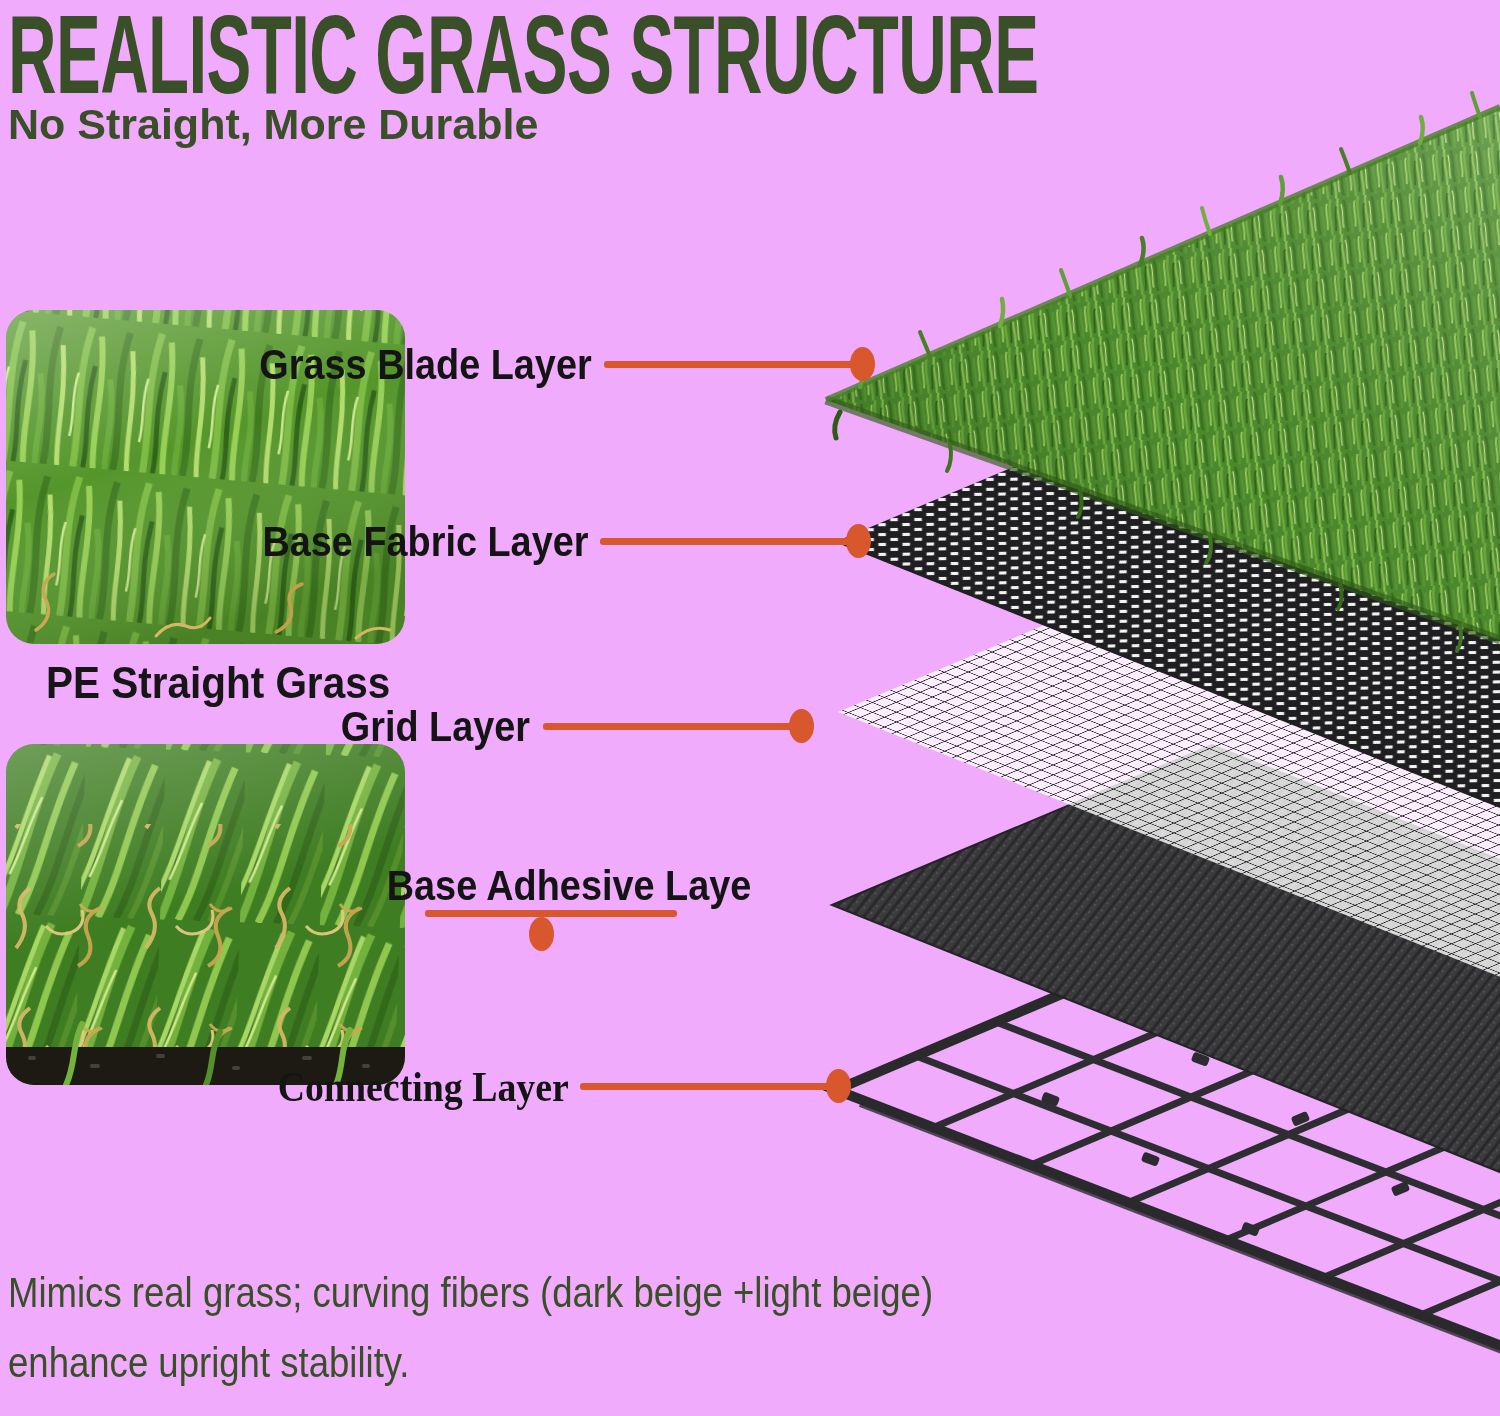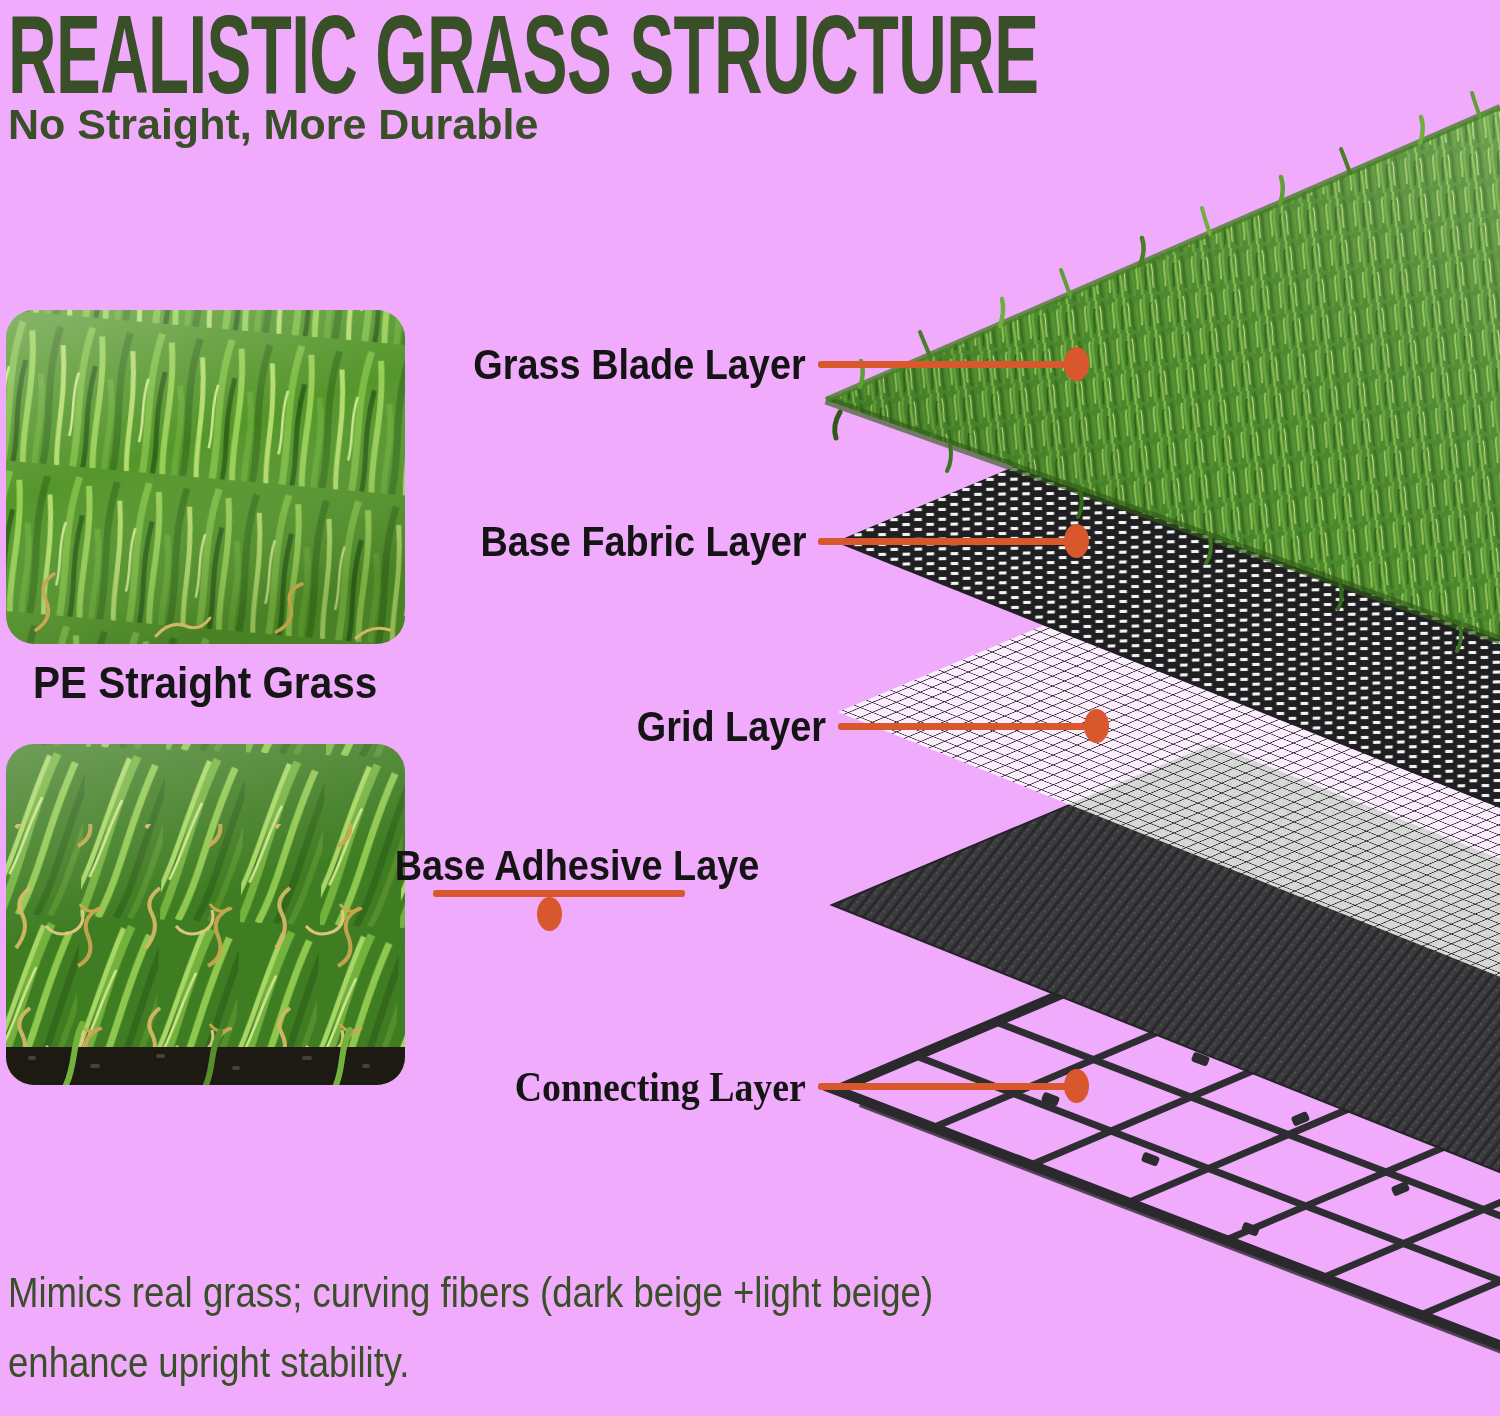--- a/index.html
+++ b/index.html
@@ -21,29 +21,29 @@
   .subtitle{
     position:absolute;left:8px;top:100px;
     font-size:43px;font-weight:bold;color:#394F27;
     white-space:nowrap;letter-spacing:0px;
   }
   
   .photo{position:absolute;left:6px;width:399px;}
   .photo svg{display:block;}
   .caption{
     position:absolute;left:6px;width:399px;height:50px;
-    text-align:center;font-size:44px;font-weight:bold;color:#161616;
+    text-align:right;font-size:44px;font-weight:bold;color:#161616;
     white-space:nowrap;
   }
   .caption span{display:inline-block;transform:scaleX(0.92);transform-origin:center;}
   
   .diagram-svg{position:absolute;left:0;top:0;}
   .label-row{
-    position:absolute;left:16px;width:1073px;height:50px;
-    display:flex;align-items:center;justify-content:flex-end;
+    position:absolute;left:8px;width:1073px;height:50px;
+    display:flex;align-items:center;justify-content:center;
   }
   .label-text{
     font-size:43px;font-weight:bold;color:#141414;white-space:nowrap;
     transform:scaleX(0.88);transform-origin:right center;
   }
   .leader{
     width:252px;height:7px;background:#D9572C;border-radius:3px;
     margin-left:12px;flex:none;
   }
   .dot{

